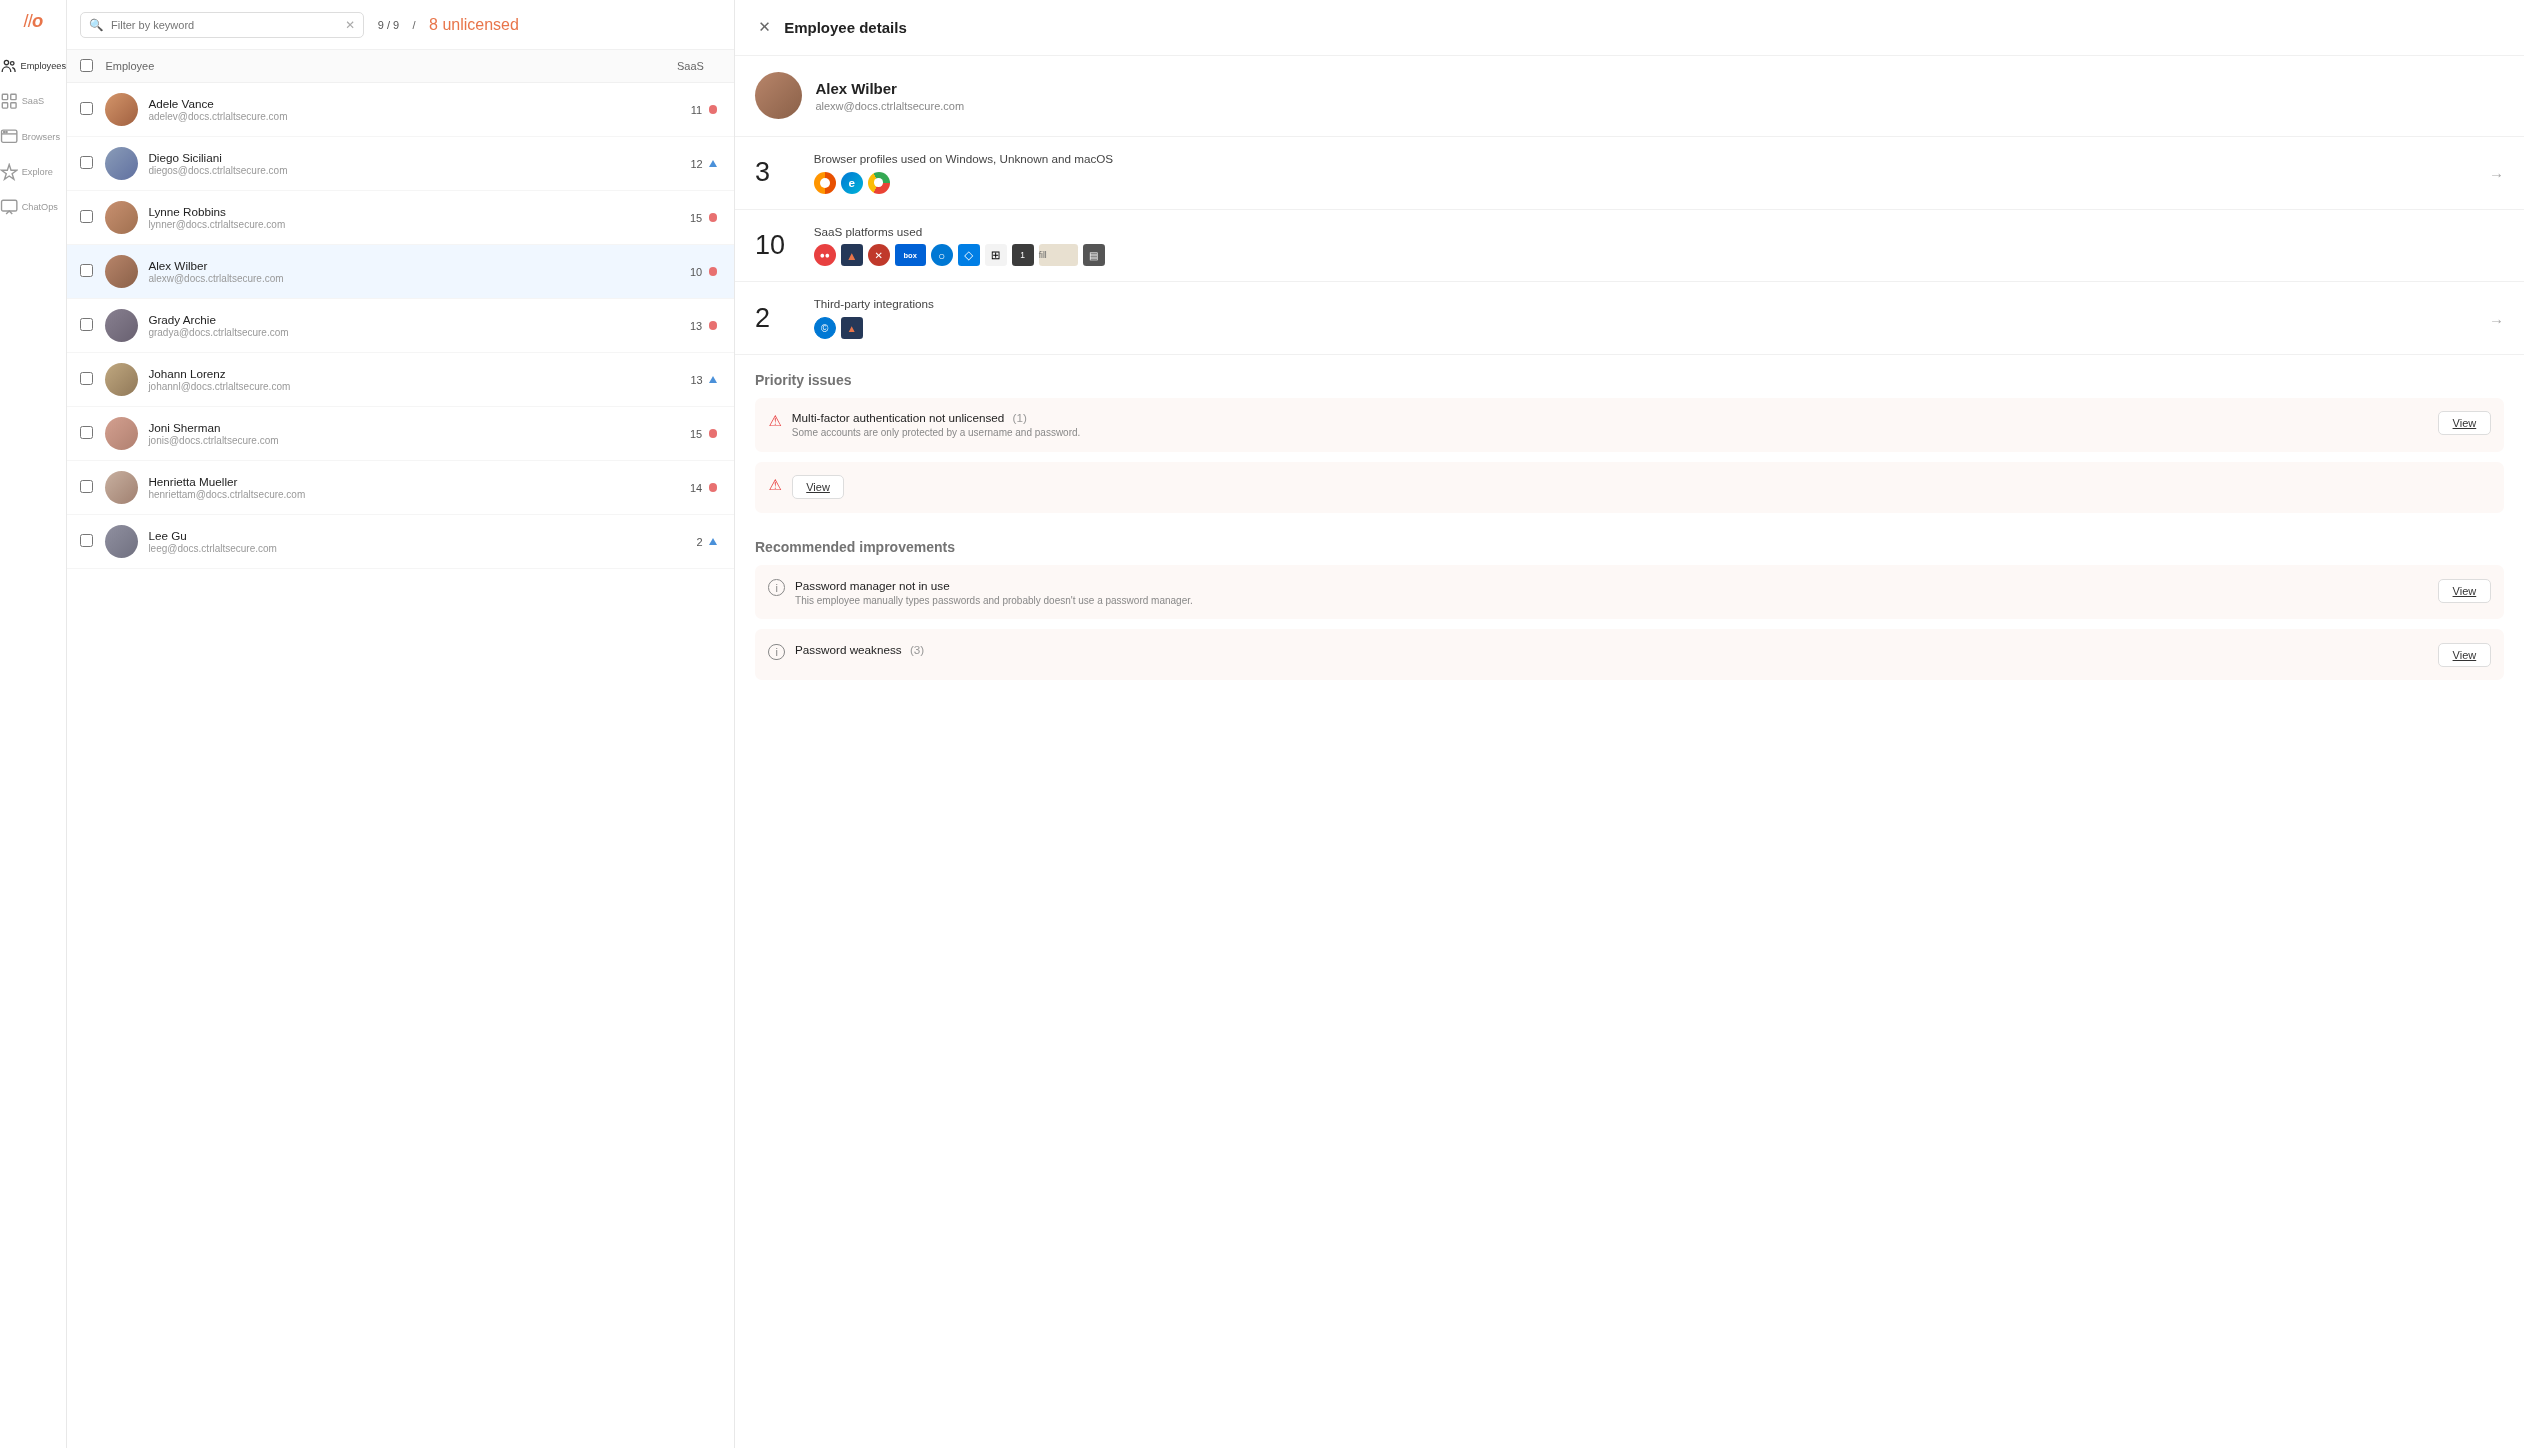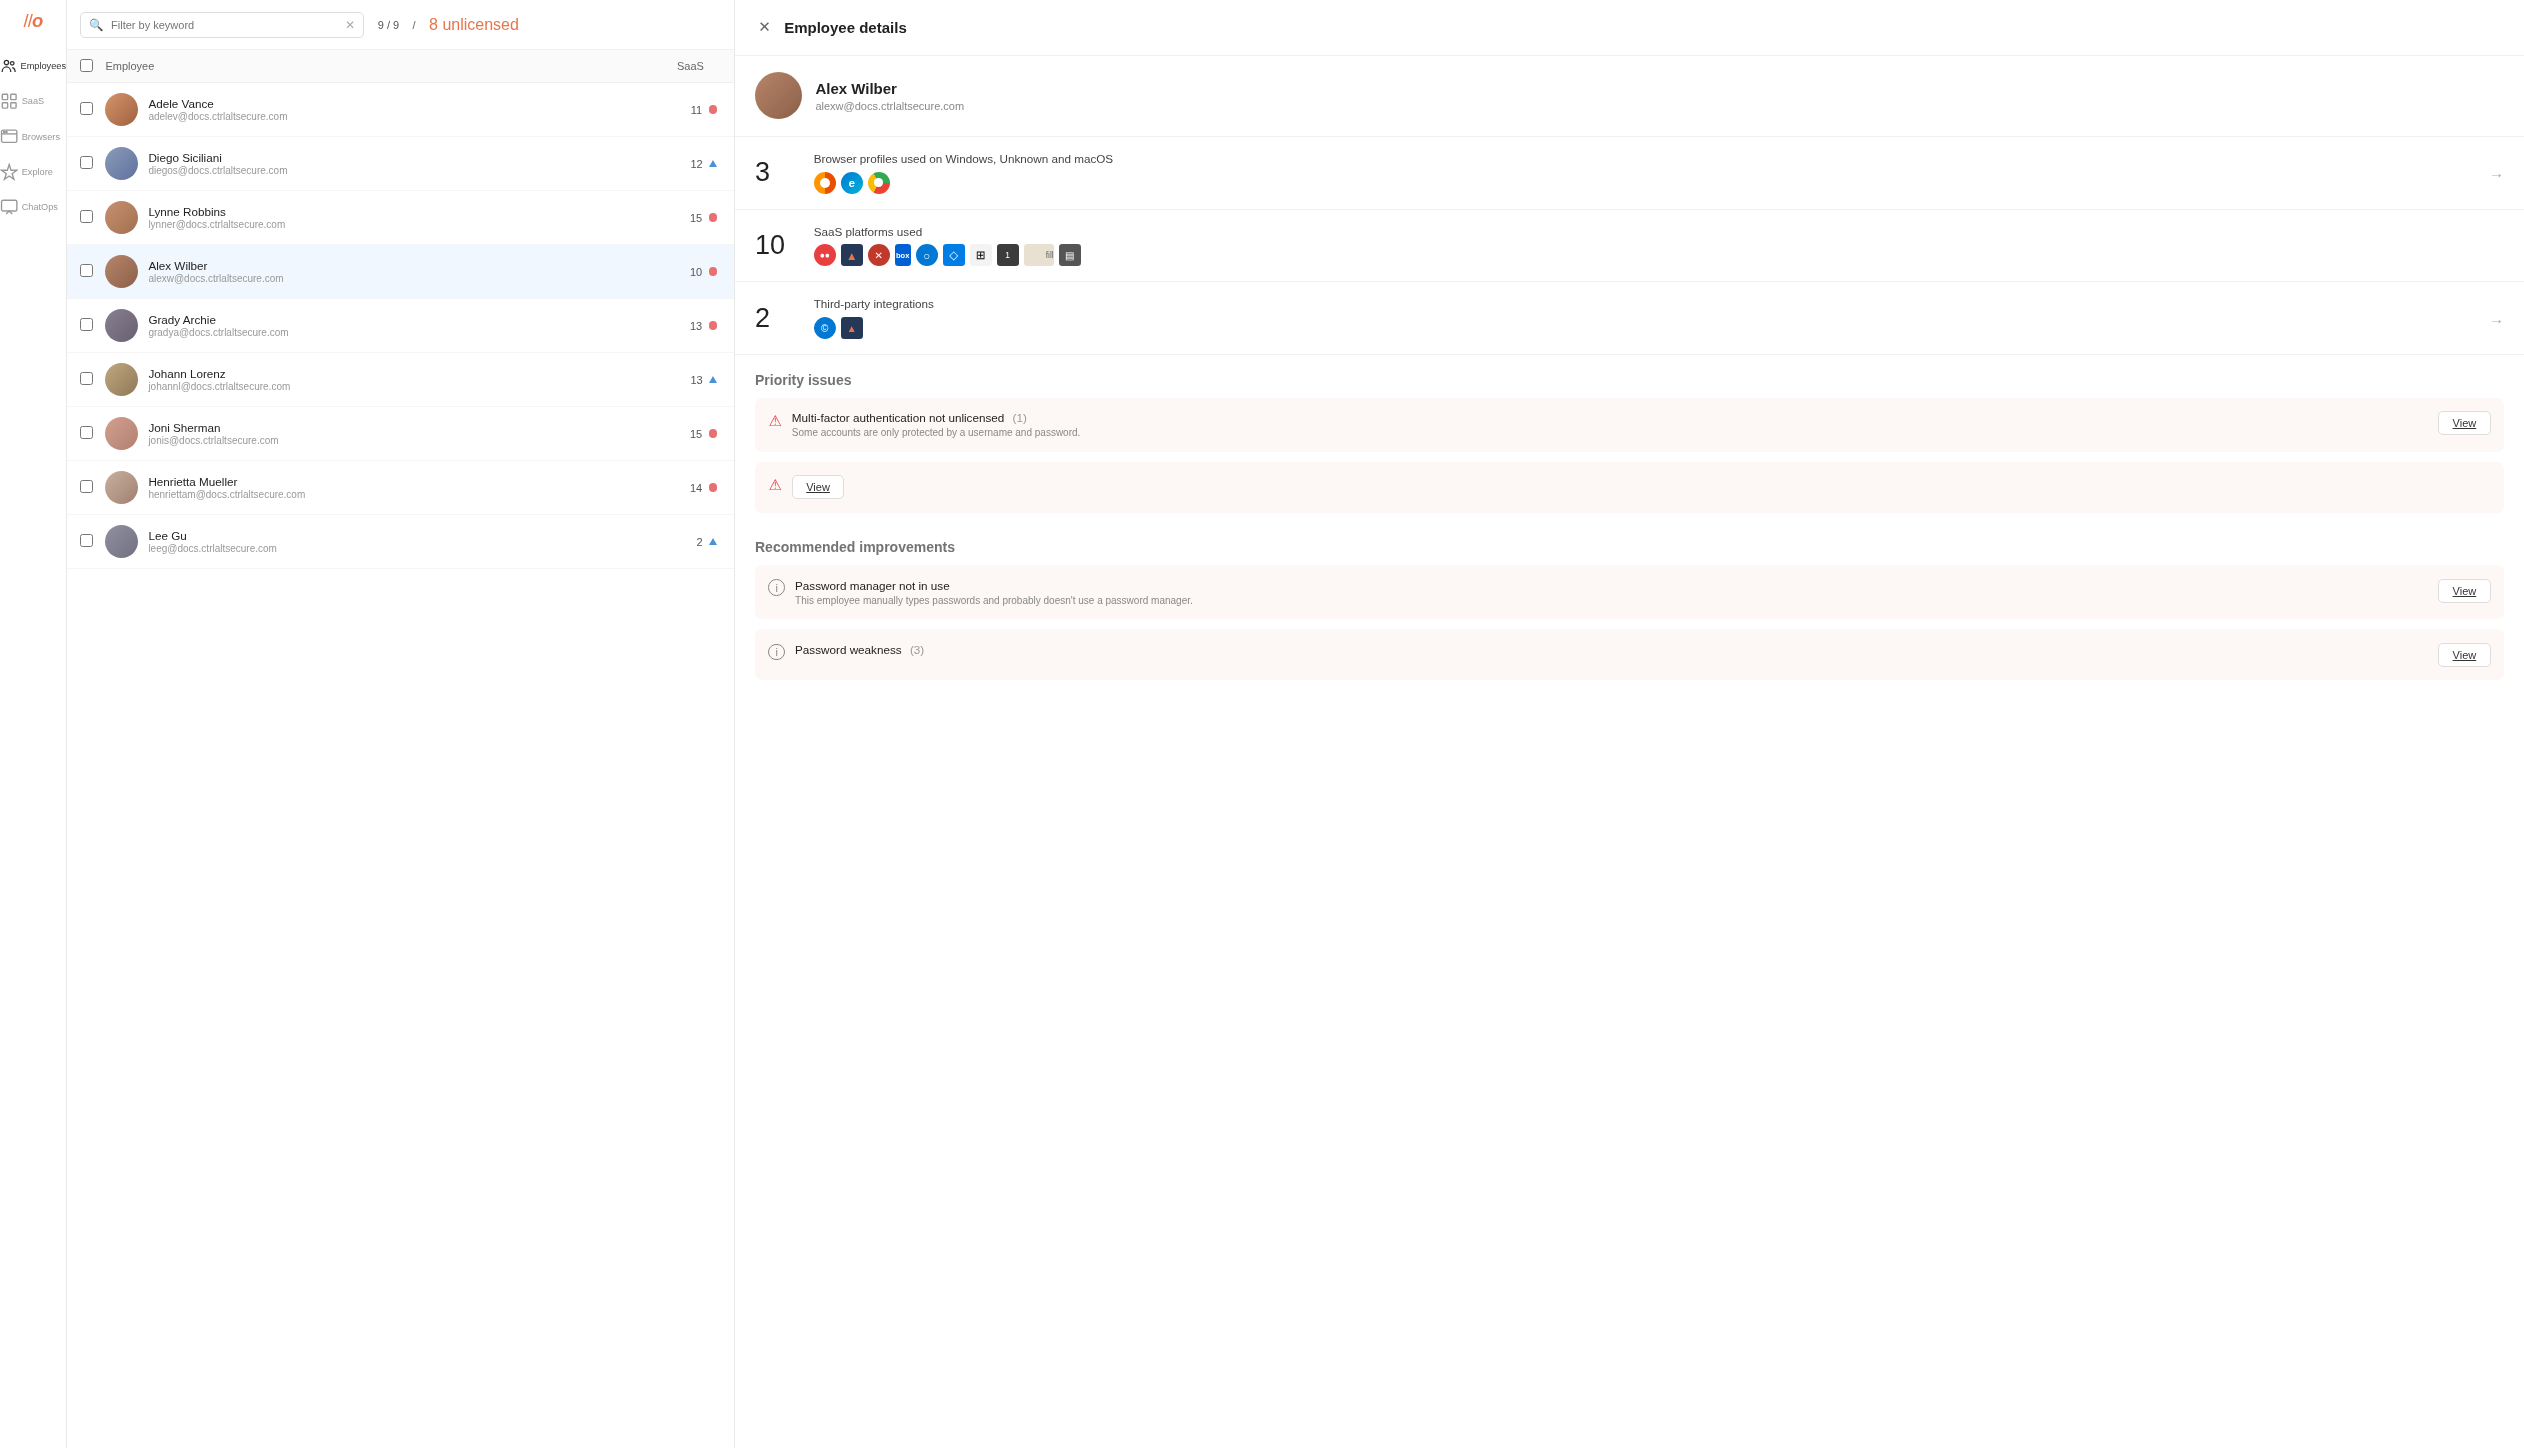--- a/index.html
+++ b/index.html
@@ -494,36 +494,36 @@
 
           <div style="width:22px;height:22px;border-radius:50%;background:#e84040;display:flex;align-items:center;justify-content:center;">
             <span style="color:white;font-size:8.4px;">●●</span>
           </div>
           <div style="width:22px;height:22px;border-radius:3.3px;background:#253858;display:flex;align-items:center;justify-content:center;">
             <span style="color:#e8754a;font-size:11.7px;font-weight:bold;">▲</span>
           </div>
           <div style="width:22px;height:22px;border-radius:50%;background:#c0392b;display:flex;align-items:center;justify-content:center;">
             <span style="color:white;font-size:10px;">✕</span>
           </div>
-          <div style="width:16px;height:22px;border-radius:3.3px;background:#0061d5;display:flex;align-items:center;justify-content:center;">
+          <div style="width:31px;height:22px;border-radius:3.3px;background:#0061d5;display:flex;align-items:center;justify-content:center;">
             <span style="color:white;font-size:7.5px;font-weight:bold;">box</span>
           </div>
           <div style="width:22px;height:22px;border-radius:50%;background:#0078d4;display:flex;align-items:center;justify-content:center;">
             <span style="color:white;font-size:11.7px;">○</span>
           </div>
           <div style="width:22px;height:22px;border-radius:3.3px;background:#007ee5;display:flex;align-items:center;justify-content:center;">
             <span style="color:white;font-size:11.7px;">◇</span>
           </div>
           <div style="width:22px;height:22px;border-radius:3.3px;background:#f3f3f3;display:flex;align-items:center;justify-content:center;">
             <span style="font-size:11.7px;">⊞</span>
           </div>
           <div style="width:22px;height:22px;border-radius:3.3px;background:#3c3c3c;display:flex;align-items:center;justify-content:center;">
             <span style="color:white;font-size:8.4px;">1</span>
           </div>
-          <div style="width:30px;height:22px;border-radius:3.3px;background:#e8e0d0;display:flex;align-items:center;justify-content:flex-end;">
+          <div style="width:39px;height:22px;border-radius:3.3px;background:#e8e0d0;display:flex;align-items:center;justify-content:flex-start;">
             <span style="font-size:8.4px;color:#666;">fill</span>
           </div>
           <div style="width:22px;height:22px;border-radius:3.3px;background:#555;display:flex;align-items:center;justify-content:center;">
             <span style="color:white;font-size:10px;">▤</span>
           </div>
         </div>
       </div>
     </div>
 
     <div class="stat-row">

